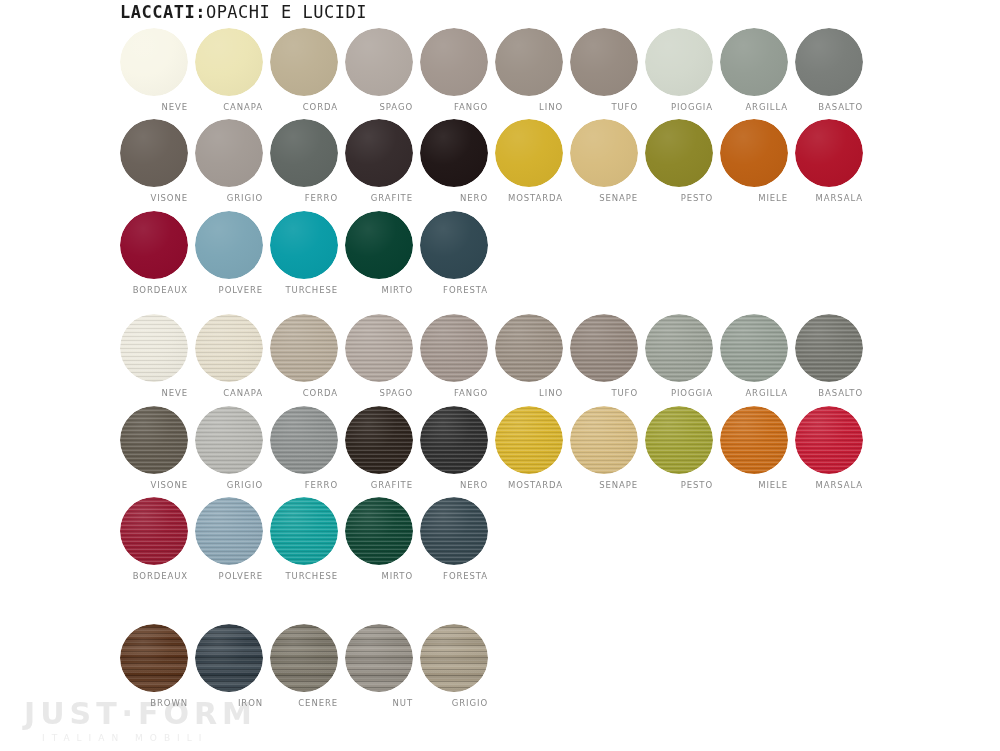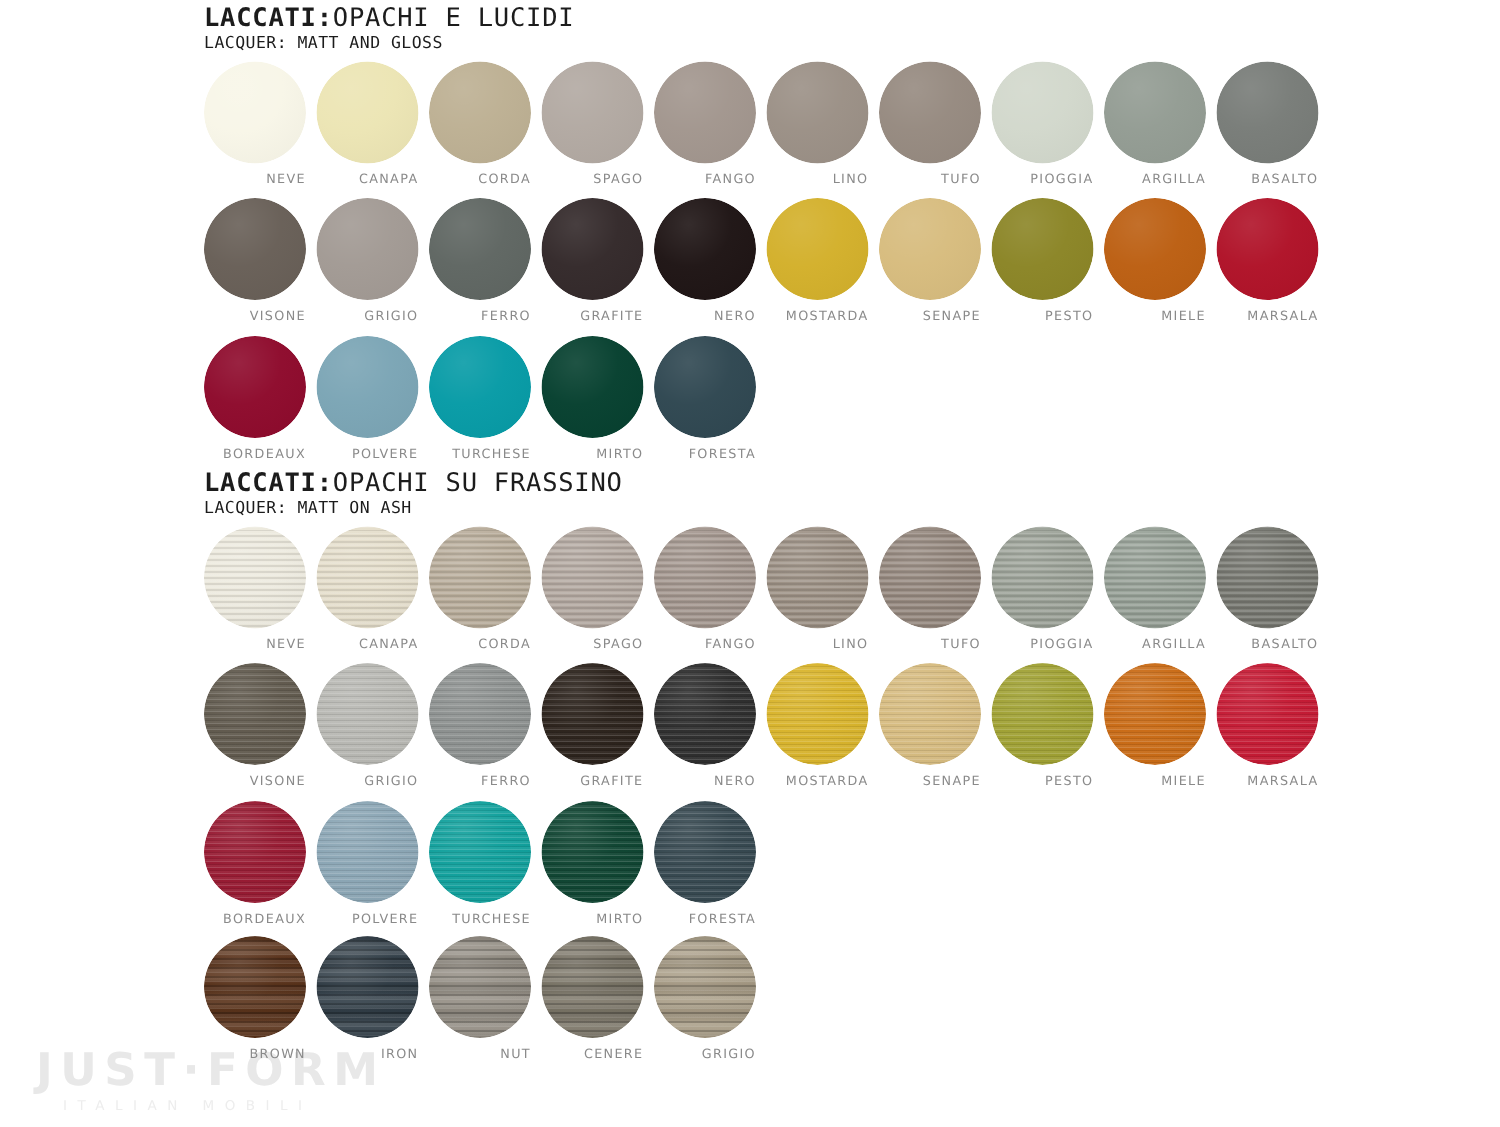--- a/index.html
+++ b/index.html
@@ -46,21 +46,21 @@
 
   
   #sheet {
     position: absolute;
     inset: 0;
     z-index: 2;
   }
 
   .section {
     position: absolute;
-    left: 136px;
+    left: 120px;
   }
 
   .sec-head {
     margin: 0 0 6px 0;
   }
   .sec-title {
     font-family: "DejaVu Sans Mono", monospace;
     font-size: 17px;
     letter-spacing: 0.5px;
     color: #1c1c1c;
@@ -170,21 +170,20 @@
 
 <div id="watermark">
   <div class="wm-main">JUST·FORM</div>
   <div class="wm-sub">ITALIAN MOBILI</div>
 </div>
 
 <div id="sheet">
     <div class="section" style="top: 4px;">
       <div class="sec-head">
         <div class="sec-title"><span class="t-a">LACCATI:</span><span class="t-b">OPACHI E LUCIDI</span></div>
-        <div class="sec-sub">LACQUER: MATT AND GLOSS</div>
       </div>
       <div class="rows">
         <div class="row">
           <div class="swatch">
             <div class="disc">
               <div class="tint" style="background: rgb(248, 246, 232);"></div>
               <div class="sheen"></div>
             </div>
             <div class="swatch-label">NEVE</div>
           </div>
@@ -357,24 +356,20 @@
             <div class="disc">
               <div class="tint" style="background: rgb(47, 71, 81);"></div>
               <div class="sheen"></div>
             </div>
             <div class="swatch-label">FORESTA</div>
           </div>
         </div>
       </div>
     </div>
     <div class="section" style="top: 314px;">
-      <div class="sec-head">
-        <div class="sec-title"><span class="t-a">LACCATI:</span><span class="t-b">OPACHI SU FRASSINO</span></div>
-        <div class="sec-sub">LACQUER: MATT ON ASH</div>
-      </div>
       <div class="rows">
         <div class="row">
           <div class="swatch">
             <div class="disc grain">
               <div class="tint" style="background: rgb(236, 233, 221);"></div>
               <div class="grain-layer"></div>
               <div class="sheen"></div>
             </div>
             <div class="swatch-label">NEVE</div>
           </div>
@@ -591,33 +586,33 @@
           <div class="swatch">
             <div class="disc grain wood">
               <div class="tint" style="background: rgb(47, 60, 70);"></div>
               <div class="grain-layer"></div>
               <div class="sheen"></div>
             </div>
             <div class="swatch-label">IRON</div>
           </div>
           <div class="swatch">
             <div class="disc grain wood">
+              <div class="tint" style="background: rgb(123, 117, 103);"></div>
+              <div class="grain-layer"></div>
+              <div class="sheen"></div>
+            </div>
+            <div class="swatch-label">CENERE</div>
+          </div>
+          <div class="swatch">
+            <div class="disc grain wood">
               <div class="tint" style="background: rgb(147, 141, 131);"></div>
               <div class="grain-layer"></div>
               <div class="sheen"></div>
             </div>
             <div class="swatch-label">NUT</div>
-          </div>
-          <div class="swatch">
-            <div class="disc grain wood">
-              <div class="tint" style="background: rgb(123, 117, 103);"></div>
-              <div class="grain-layer"></div>
-              <div class="sheen"></div>
-            </div>
-            <div class="swatch-label">CENERE</div>
           </div>
           <div class="swatch">
             <div class="disc grain wood">
               <div class="tint" style="background: rgb(169, 157, 134);"></div>
               <div class="grain-layer"></div>
               <div class="sheen"></div>
             </div>
             <div class="swatch-label">GRIGIO</div>
           </div>
         </div>

